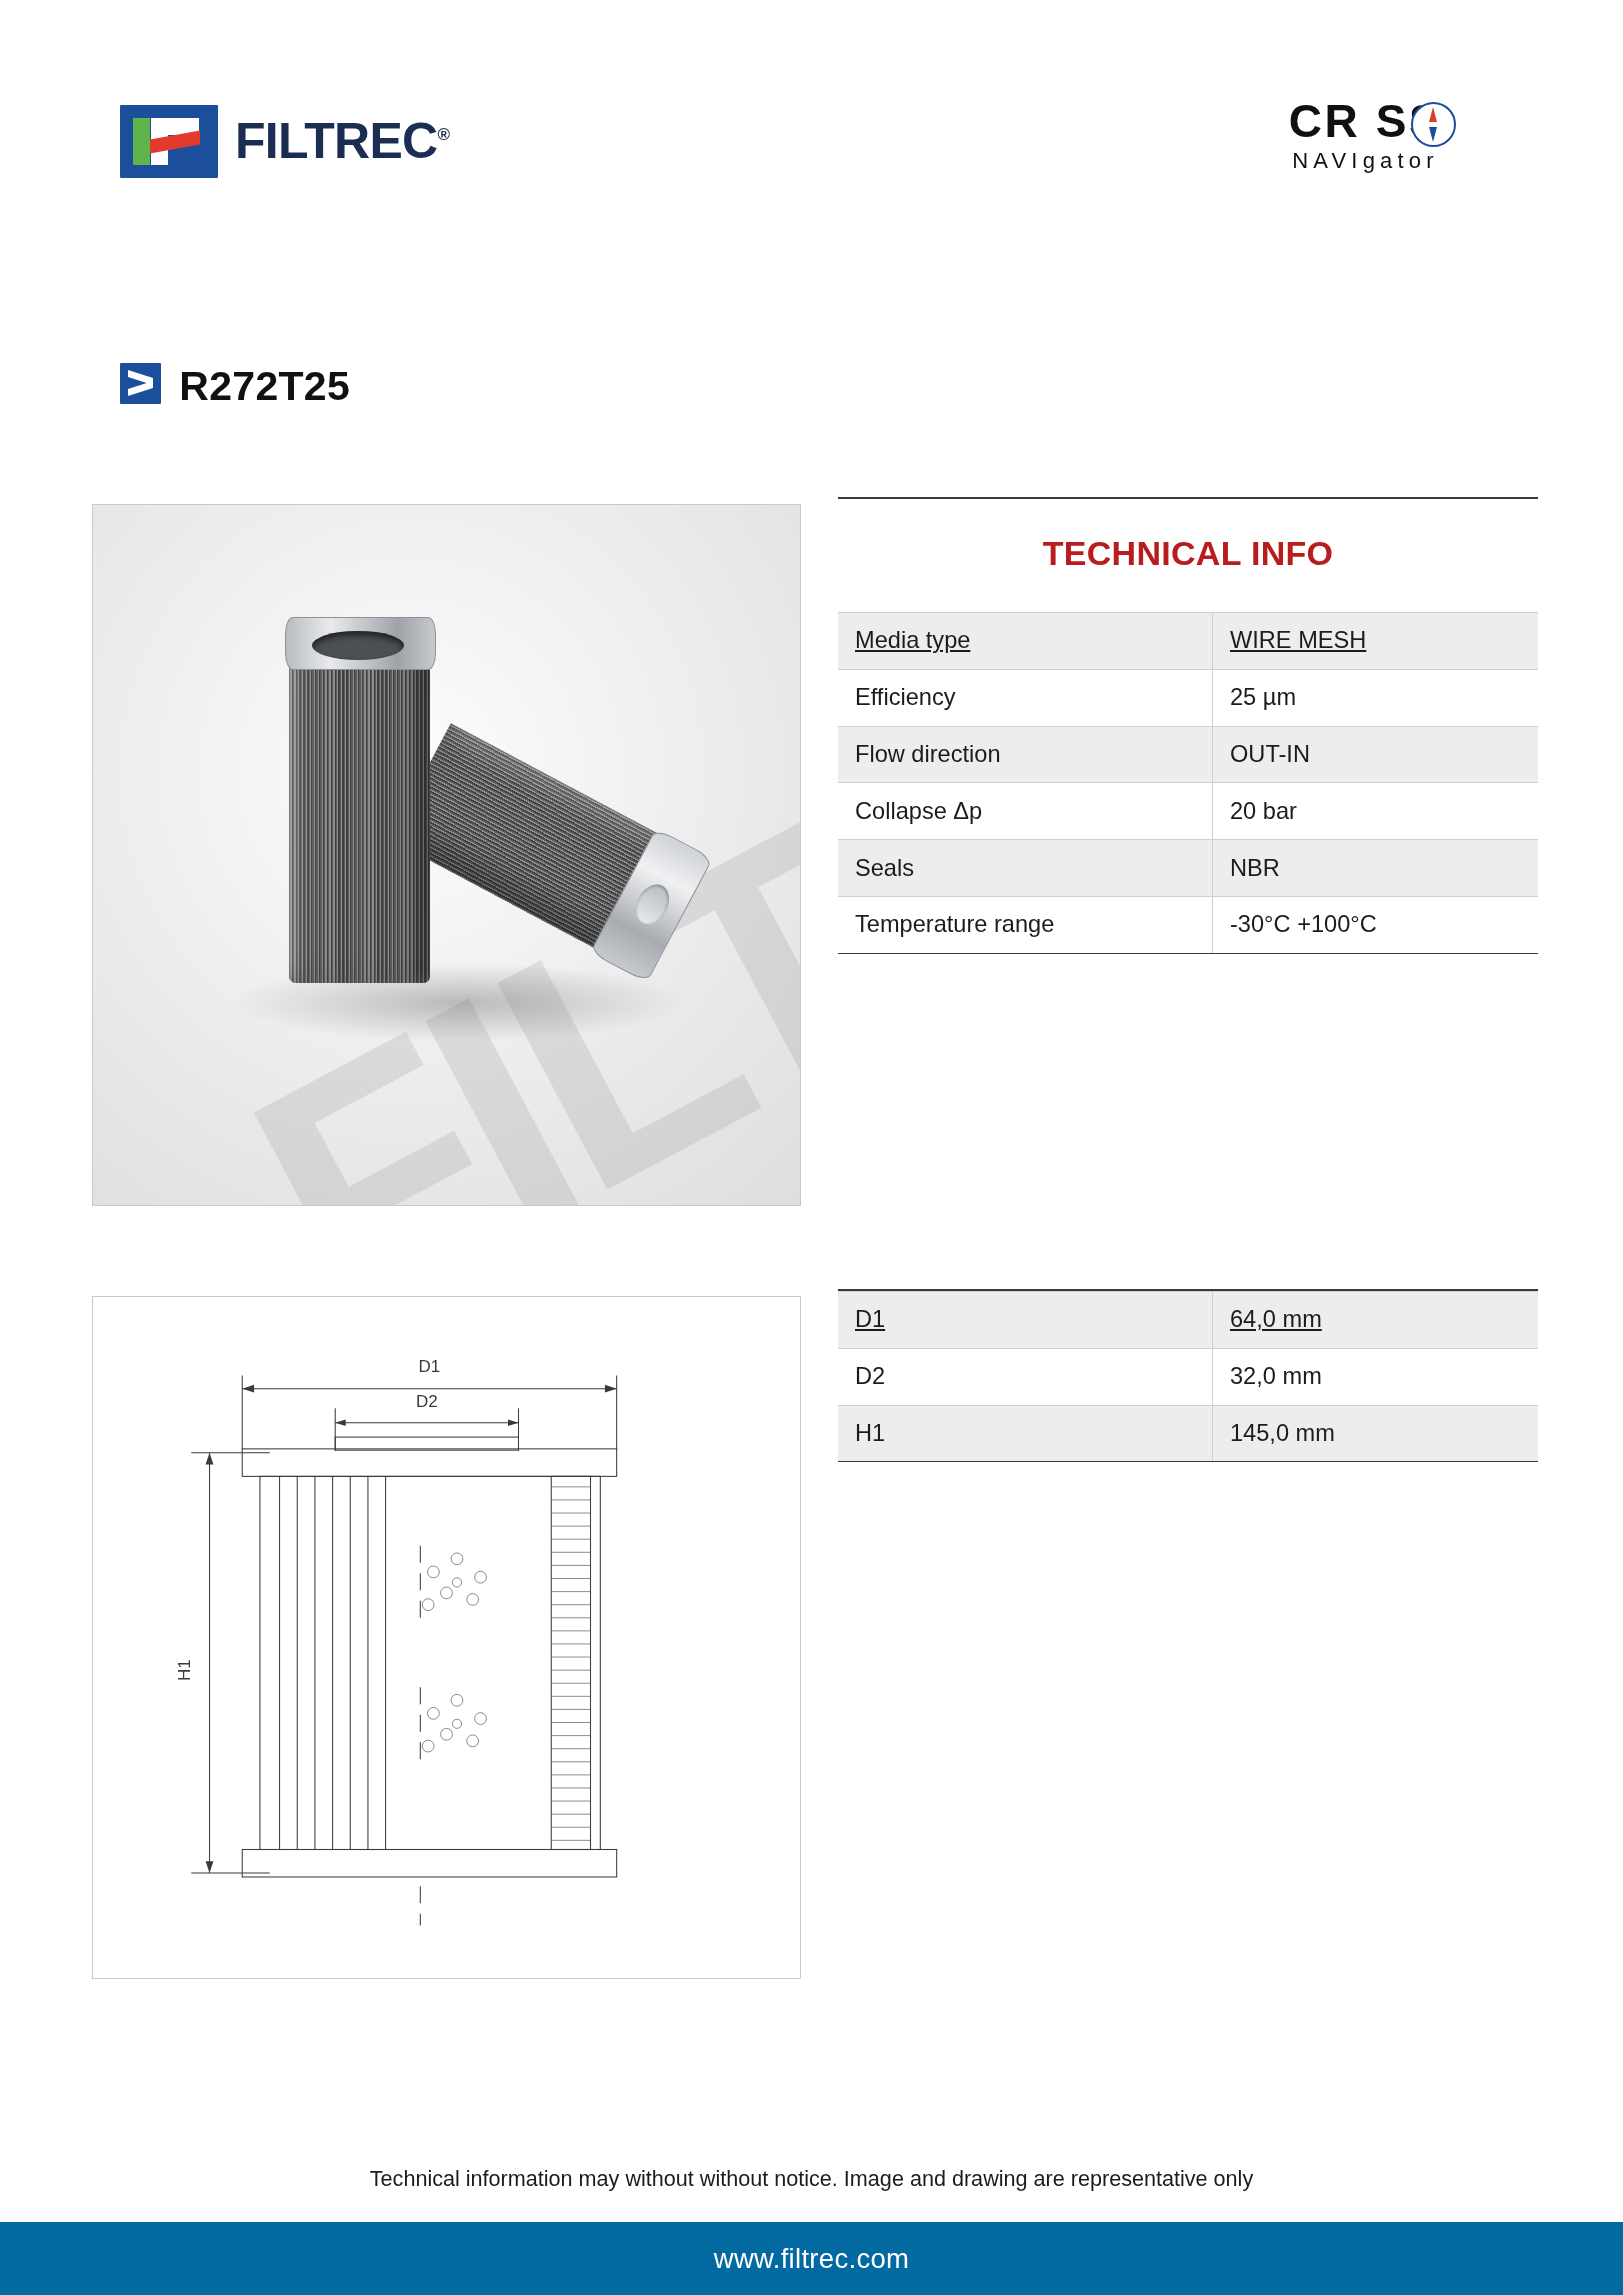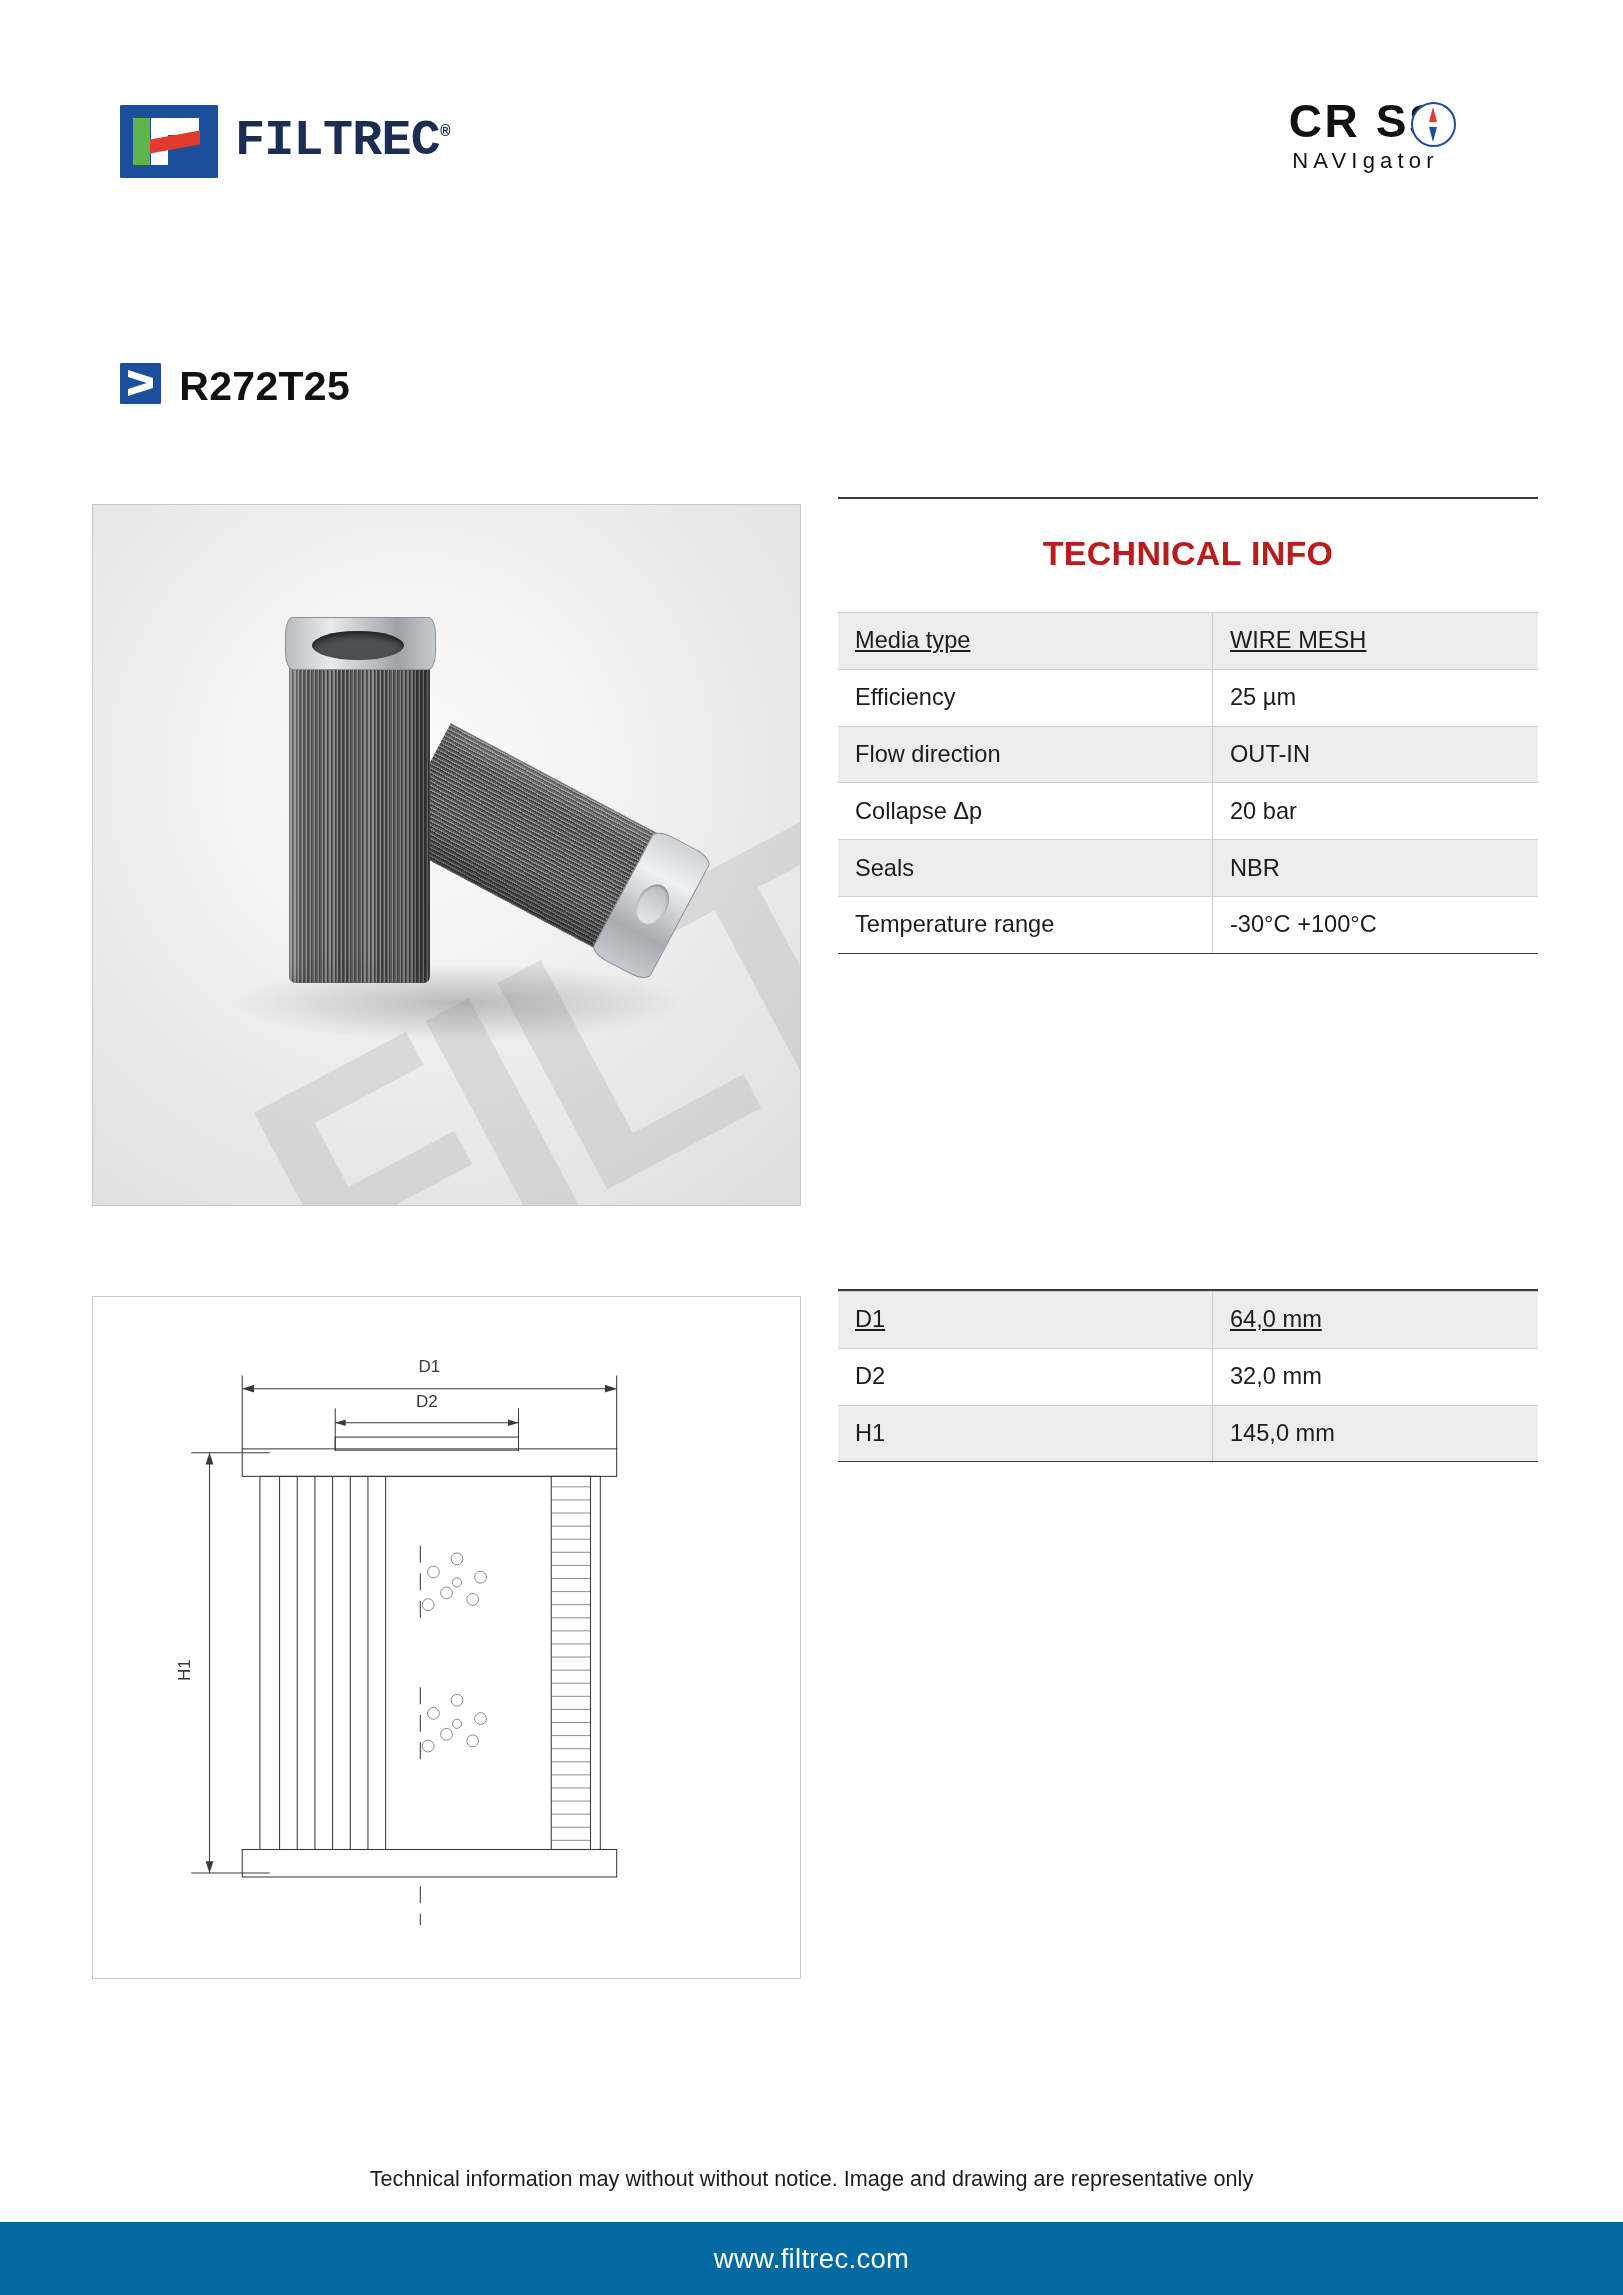--- a/index.html
+++ b/index.html
@@ -23,21 +23,20 @@
     left: 0;
     width: 1623px;
     height: 144px;
   }
   .logo-block {
     position: absolute;
     left: 120px;
     top: 6.5px;
     display: flex;
     align-items: center;
-    font-family: Liberation Mono, monospace;
   }
   .logo-mark {
     width: 98px;
     height: 73px;
     background: #1b4f9c;
     position: relative;
     border-radius: 1.3px;
     overflow: hidden;
   }
   .logo-mark .g {

